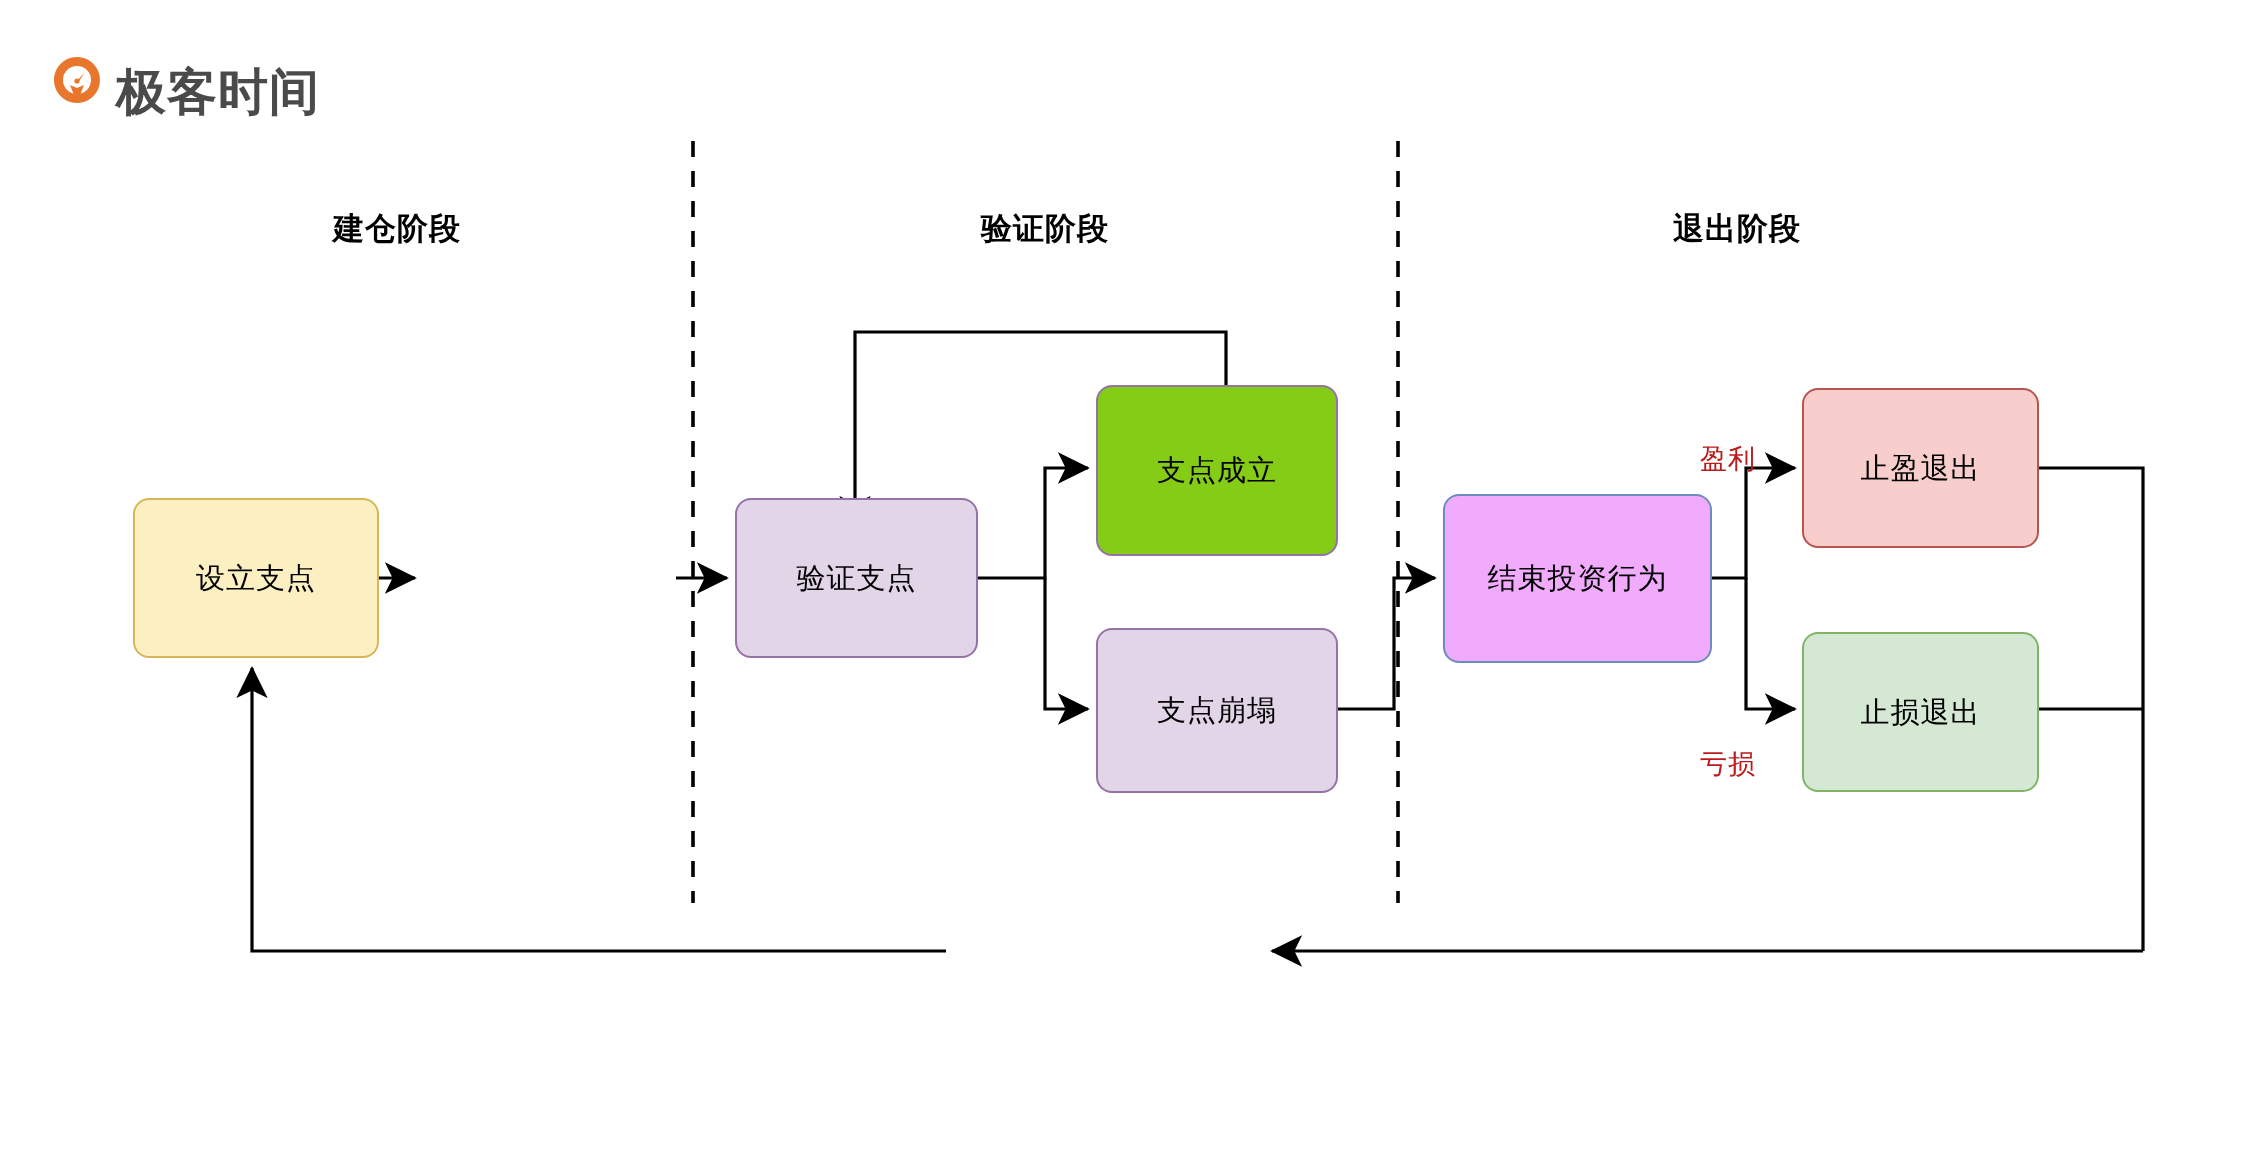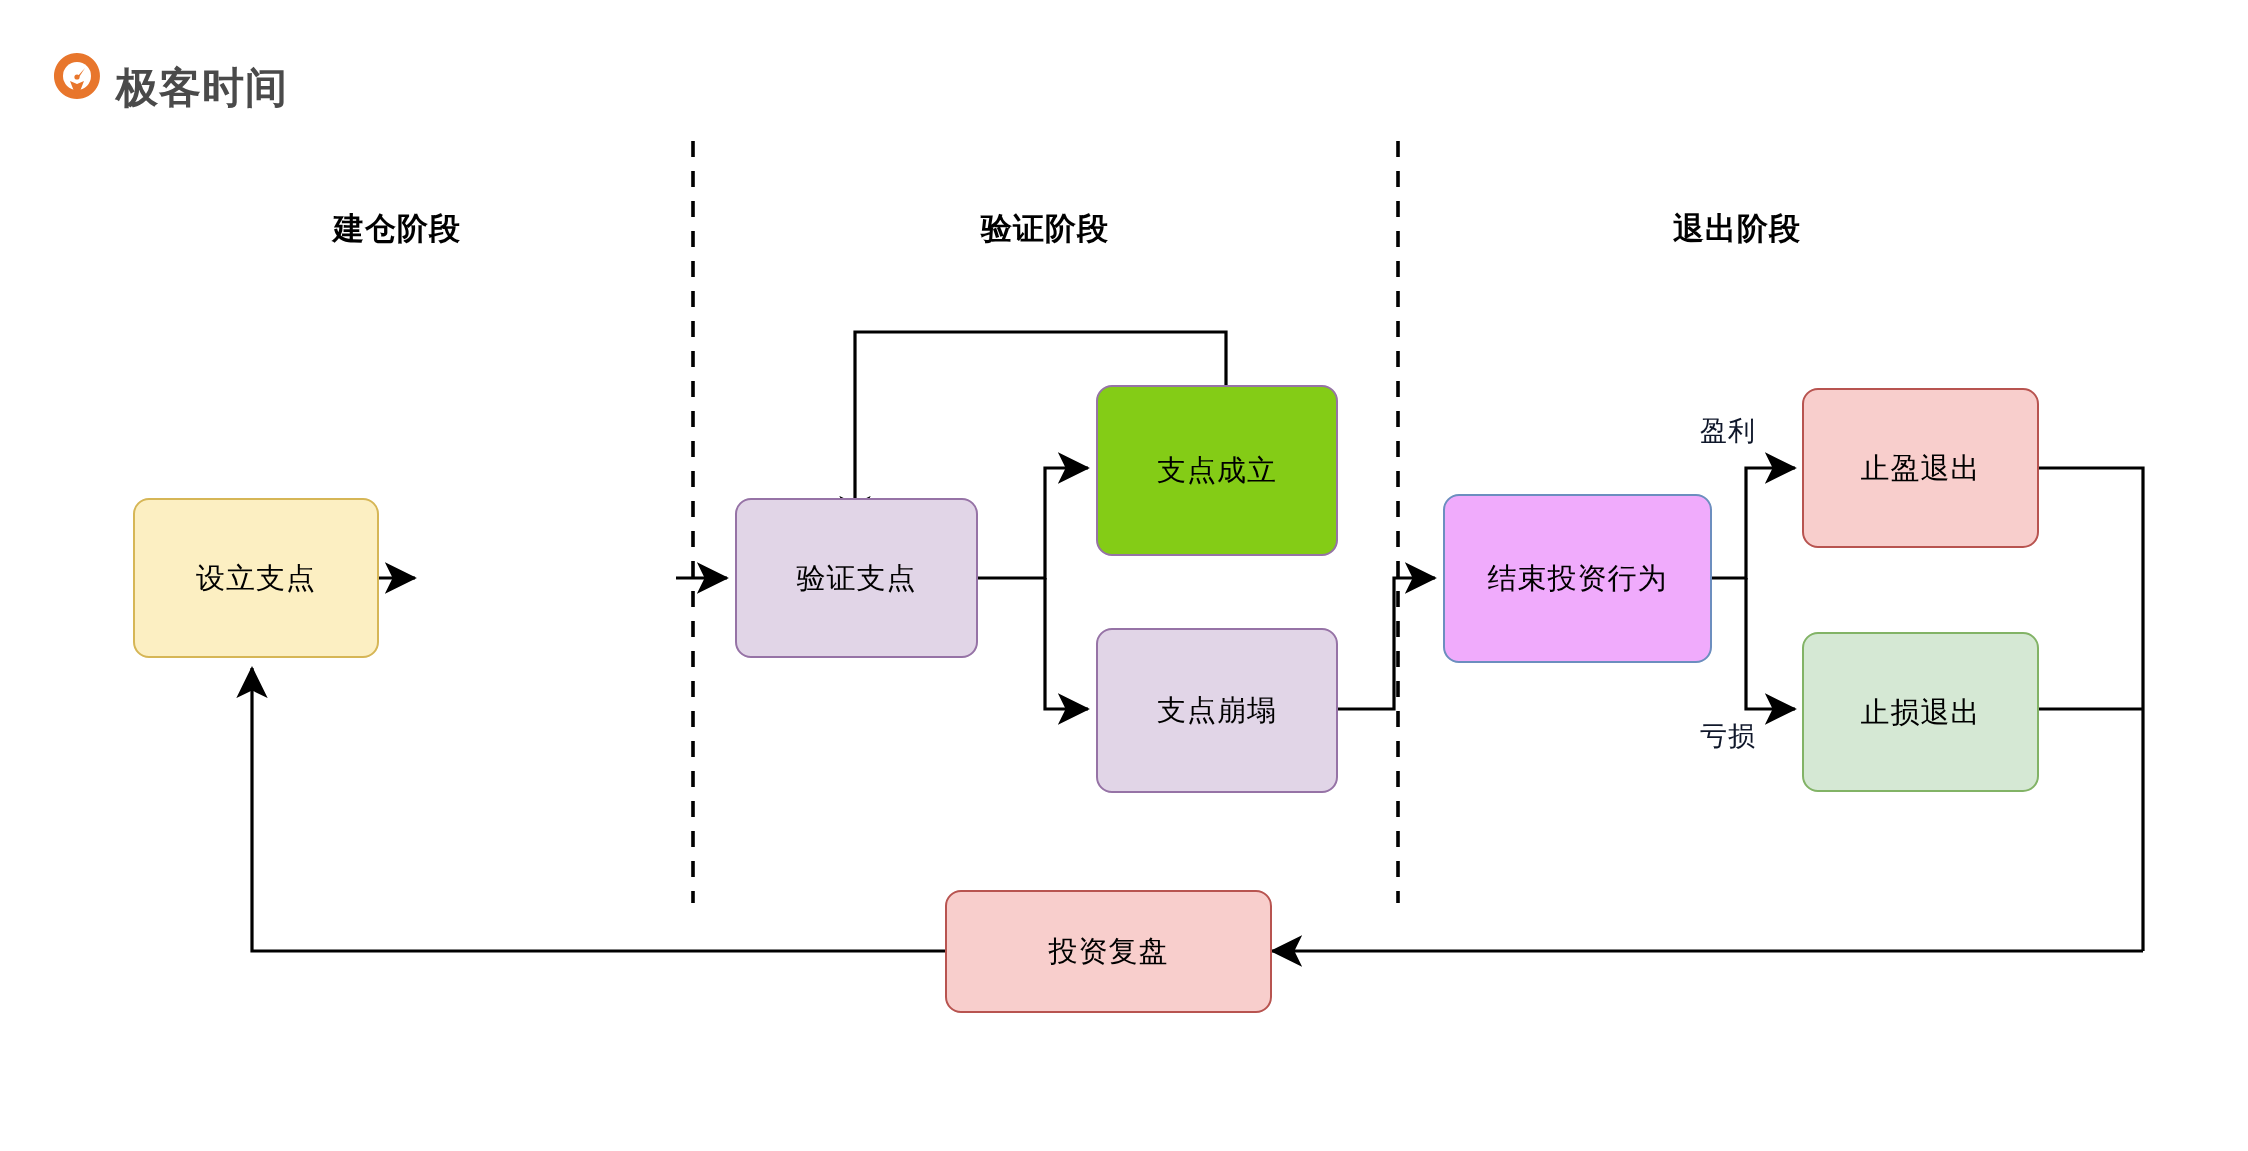--- a/index.html
+++ b/index.html
@@ -8,21 +8,21 @@
     background:#ffffff;
     font-family:"Liberation Sans","DejaVu Sans",sans-serif;
     overflow:hidden;
     position:relative;
   }
   #canvas{position:absolute;left:0;top:0;width:2248px;height:1151px;}
 
   
   .logo{position:absolute;left:52px;top:42px;display:flex;align-items:center;gap:14px;}
   .logo-mark{width:50px;height:50px;position:relative;}
-  .logo-text{font-size:42px;font-weight:bold;color:#4a4a4a;letter-spacing:1px;
+  .logo-text{font-size:50px;font-weight:bold;color:#4a4a4a;letter-spacing:1px;
              font-family:"Liberation Sans","DejaVu Sans",sans-serif;line-height:1;margin-top:25px;}
 
   
   .phase-title{
     position:absolute;
     font-size:31px;
     font-weight:bold;
     color:#000;
     white-space:nowrap;
     letter-spacing:1px;
@@ -43,23 +43,24 @@
     color:#000;
     line-height:1.32;
     letter-spacing:1px;
   }
   .node span{display:block;padding:0 6px;}
 
   
   .edge-label{
     position:absolute;
     font-size:27px;
-    color:#0f172a;
+    color:#b91c1c;
     white-space:nowrap;
     letter-spacing:1px;
+    margin-top:28px;
   }
 
   svg.wires{position:absolute;left:0;top:0;width:2248px;height:1151px;pointer-events:none;}
 </style>
 </head>
 <body>
 
 <div id="canvas">
 
   <div class="logo">
@@ -139,20 +140,17 @@
   </div>
 
   <div class="node" style="left:1802px;top:388px;width:237px;height:160px;background:#F8CECC;border-color:#B85450;">
     <span>止盈退出</span>
   </div>
 
   <div class="node" style="left:1802px;top:632px;width:237px;height:160px;background:#D5E8D4;border-color:#82B366;">
     <span>止损退出</span>
   </div>
 
-  <div class="node" style="left:945px;top:890px;width:327px;height:123px;background:#F8CECC;border-color:#B85450;">
-    <span>投资复盘</span>
-  </div>
 
   <div class="edge-label" style="left:1700px;top:413px;">盈利</div>
   <div class="edge-label" style="left:1700px;top:718px;">亏损</div>
 
 </div>
 
 </body></html>

